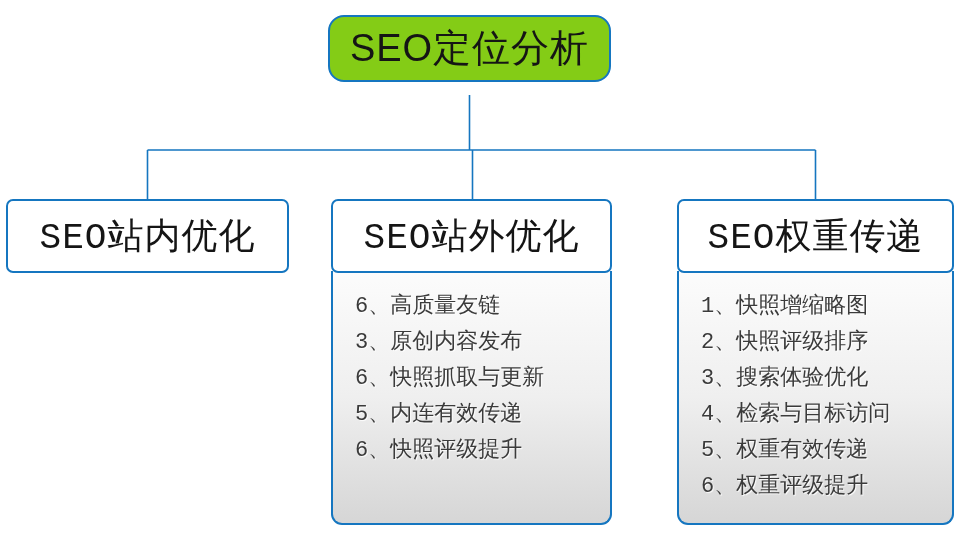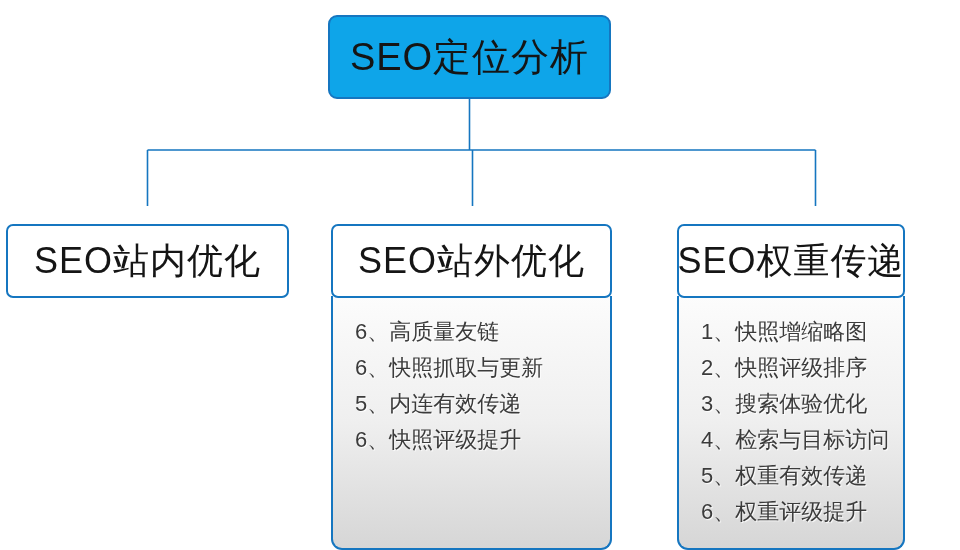--- a/index.html
+++ b/index.html
@@ -17,36 +17,36 @@
   }
   .connectors {
     position: absolute; left: 0; top: 0;
     width: 960px; height: 550px;
     z-index: 0;
   }
   .connectors path { stroke: var(--accent); stroke-width: 1.6; fill: none; }
 
   .root-box {
     position: absolute; left: 328px; top: 15px;
-    width: 283px; height: 84px;
-    background: #0ea5e9;
+    width: 283px; height: 67px;
+    background: #84cc16;
     border: 2.5px solid var(--accent);
-    border-radius: 9px;
+    border-radius: 16px;
     display: flex; align-items: center; justify-content: center;
     z-index: 2;
   }
   .root-box span {
     font-size: 38px; color: #151515; letter-spacing: 1px;
     white-space: nowrap;
   }
 
-  .column { position: absolute; top: 224px; z-index: 2; }
+  .column { position: absolute; top: 199px; z-index: 2; font-family: Liberation Mono, monospace; }
   .col-left  { left: 6px;   width: 283px; }
   .col-mid   { left: 331px; width: 281px; }
-  .col-right { left: 677px; width: 228px; }
+  .col-right { left: 677px; width: 277px; }
 
   .col-header {
     height: 74px;
     background: #ffffff;
     border: 2px solid var(--accent);
     border-radius: 7px;
     display: flex; align-items: center; justify-content: center;
     position: relative; z-index: 3;
   }
   .col-header span {
@@ -94,20 +94,21 @@
     </div>
   </section>
 
   <section class="column col-mid">
     <div class="col-header">
       <span>SEO站外优化</span>
     </div>
     <div class="col-panel">
       <ul class="col-list">
         <li>6、高质量友链</li>
+        <li>3、原创内容发布</li>
         <li>6、快照抓取与更新</li>
         <li>5、内连有效传递</li>
         <li>6、快照评级提升</li>
       </ul>
     </div>
   </section>
 
   <section class="column col-right">
     <div class="col-header">
       <span>SEO权重传递</span>

